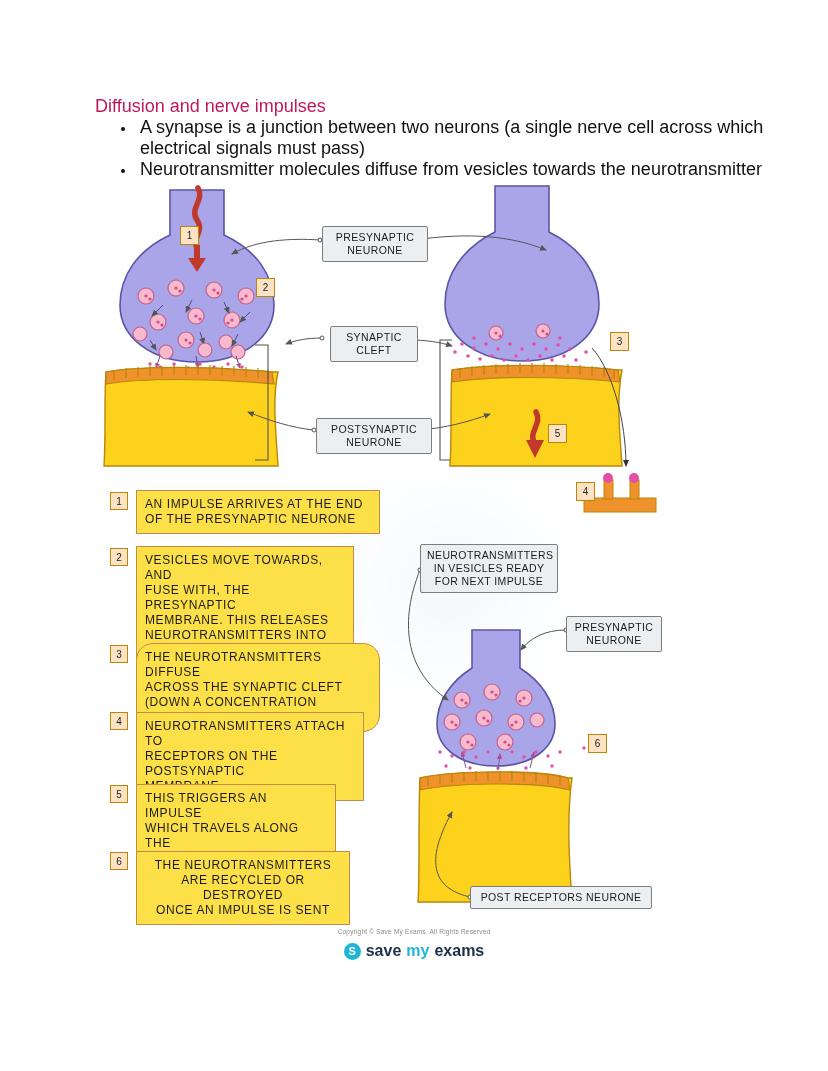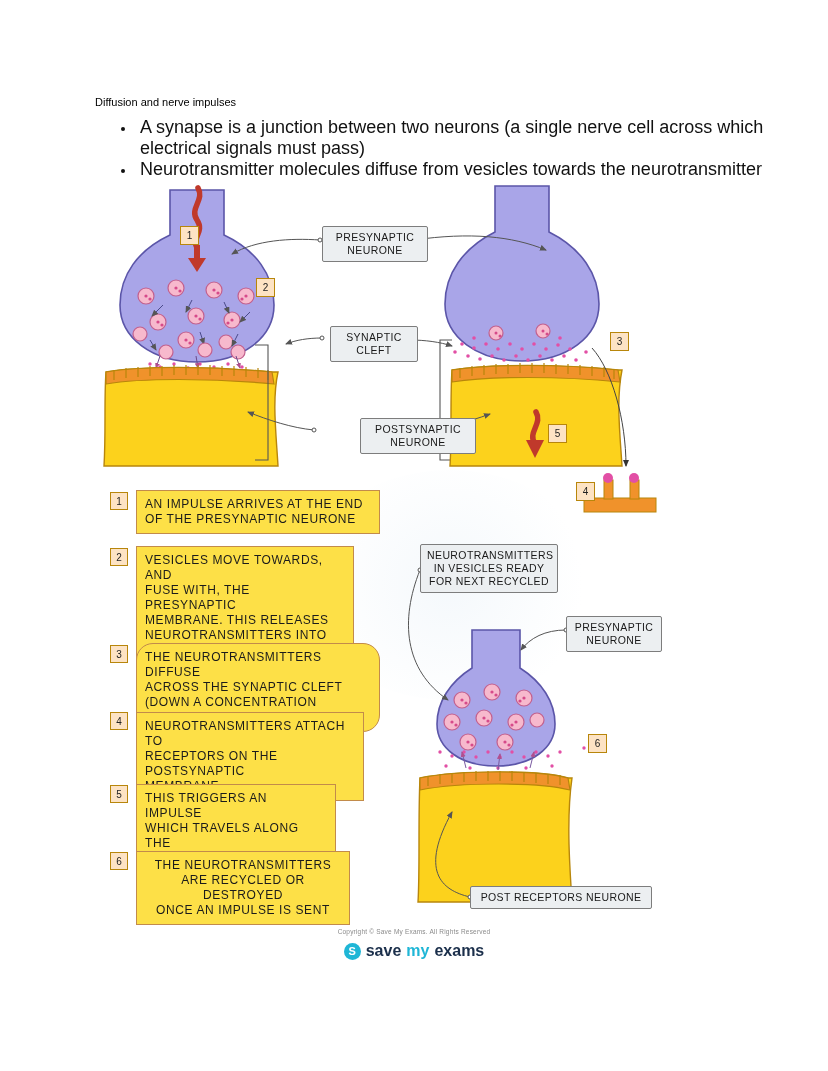--- a/index.html
+++ b/index.html
@@ -8,21 +8,21 @@
     background:#ffffff;
     font-family:"Liberation Sans", sans-serif;
     position:relative;
     overflow:hidden;
   }
   .page{position:absolute;left:0;top:0;width:828px;height:1071px;}
 
   
   #heading{
     position:absolute;left:95px;top:96px;
-    font-size:11px;color:#000000;
+    font-size:18px;color:#be185d;
   }
   #bullets{
     position:absolute;left:118px;top:117px;width:650px;
     margin:0;padding:0 0 0 18px;
     font-size:18px;line-height:21px;color:#111;
   }
   #bullets li{margin:0 0 0 0;padding-left:4px;}
   #bullets li::marker{font-size:13px;}
 
   
@@ -397,21 +397,21 @@
       <circle cx="420" cy="570" r="2"></circle>
         <circle cx="566" cy="630" r="2"></circle>
       <circle cx="470" cy="897" r="2"></circle>
     </g>
   </svg>
 
   <div class="lbl" style="left:322px;top:226px;width:92px;">PRESYNAPTIC
 NEURONE</div>
   <div class="lbl" style="left:330px;top:326px;width:74px;">SYNAPTIC
 CLEFT</div>
-  <div class="lbl" style="left:316px;top:418px;width:102px;margin-left:44px;">POSTSYNAPTIC
+  <div class="lbl" style="left:316px;top:418px;width:102px;">POSTSYNAPTIC
 NEURONE</div>
 
   <div class="numbox" style="left:180px;top:226px;">1</div>
   <div class="numbox" style="left:256px;top:278px;">2</div>
   <div class="numbox" style="left:610px;top:332px;">3</div>
   <div class="numbox" style="left:576px;top:482px;">4</div>
   <div class="numbox" style="left:548px;top:424px;">5</div>
 
   <div class="stepnum" style="left:110px;top:492px;">1</div>
   <div class="stepbox" style="left:136px;top:490px;width:226px;">AN  IMPULSE  ARRIVES  AT  THE  END
@@ -439,21 +439,21 @@
 WHICH   TRAVELS   ALONG   THE
 POSTSYNAPTIC    NEURONE</div>
 
   <div class="stepnum" style="left:110px;top:852px;">6</div>
   <div class="stepbox" style="left:136px;top:851px;width:196px;text-align:center;">THE  NEUROTRANSMITTERS
 ARE  RECYCLED  OR  DESTROYED
 ONCE  AN  IMPULSE  IS  SENT</div>
 
   <div class="lbl" style="left:420px;top:544px;width:124px;">NEUROTRANSMITTERS
 IN  VESICLES  READY
-FOR  NEXT  RECYCLED</div>
+FOR  NEXT  IMPULSE</div>
   <div class="lbl" style="left:566px;top:616px;width:82px;">PRESYNAPTIC
 NEURONE</div>
   <div class="lbl" style="left:470px;top:886px;width:168px;">POST   RECEPTORS   NEURONE</div>
 
   <div class="numbox" style="left:588px;top:734px;">6</div>
 
   <div id="copyright">Copyright © Save My Exams. All Rights Reserved</div>
   <div id="logo">
     <span class="logo-inner">
       <span class="mark">S</span>

